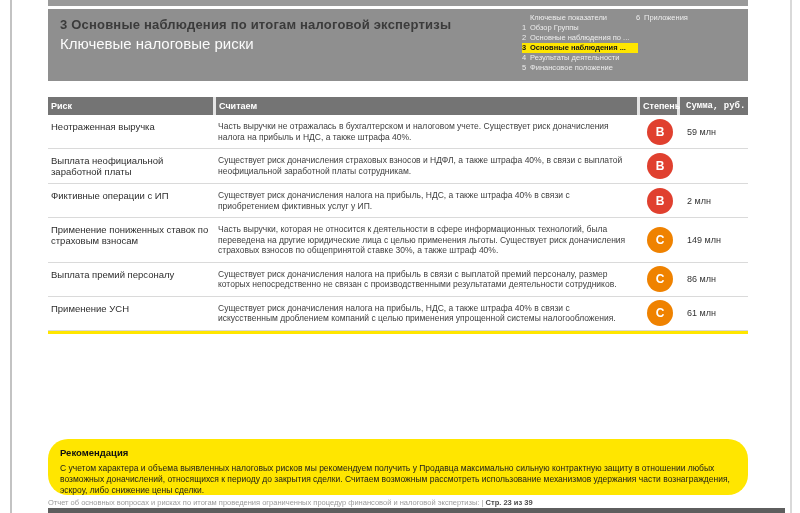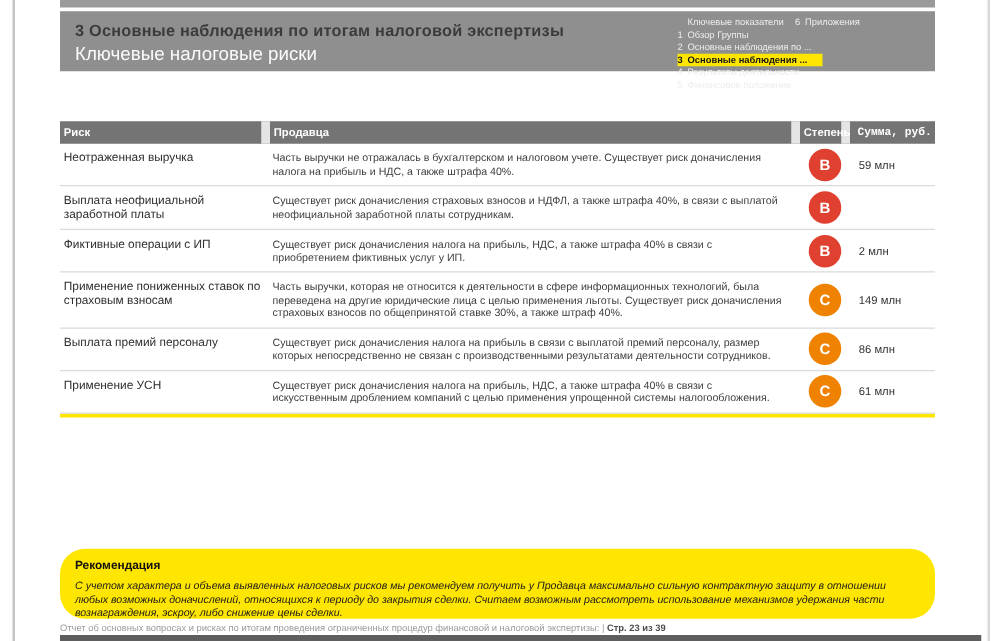--- a/index.html
+++ b/index.html
@@ -5,48 +5,48 @@
   * { margin:0; padding:0; box-sizing:border-box; }
   html,body { width:800px; height:513px; overflow:hidden; background:#fff;
               font-family:"Liberation Sans", sans-serif; }
   .canvas { position:relative; width:800px; height:513px; background:#ffffff; }
 
   .edge-left  { position:absolute; left:10px; top:0; width:2px; height:513px; background:#c3c3c3; }
   .edge-right { position:absolute; left:790px; top:0; width:2px; height:513px; background:#d9d9d9; }
   .top-sliver { position:absolute; left:48px; top:0; width:700px; height:6px; background:#9a9a9a; }
 
   
-  .header { position:absolute; left:48px; top:9px; width:700px; height:48px; background:#8f8f8f; }
+  .header { position:absolute; left:48px; top:9px; width:700px; height:72px; background:#8f8f8f; }
   .header-title { position:absolute; left:12px; top:8px; font-size:13px; font-weight:bold; color:#3b3b3b; letter-spacing:.2px; }
   .header-subtitle { position:absolute; left:12px; top:26px; font-size:15px; color:#fbfbfb; }
 
   
-  .nav { position:absolute; left:474px; top:4px; font-size:7.5px; color:#ededed;margin-left:20px; }
+  .nav { position:absolute; left:474px; top:4px; font-size:7.5px; color:#ededed; }
   .nav-row { display:flex; align-items:center; height:10px; line-height:10px; white-space:nowrap; }
   .nav-num { width:8px; flex:0 0 8px; }
   .nav-row.active { background:#ffe600; color:#151515; font-weight:bold; padding-right:12px; width:fit-content; }
   .nav-col2 { position:absolute; left:588px; top:4px; font-size:7.5px; color:#ededed; }
 
   
   .risk-table { position:absolute; left:48px; top:97px; width:700px; border-bottom:3px solid #ffe600; }
   .thead { display:grid; grid-template-columns:168px 424px 40px 68px; background:#747474; }
-  .th { color:#ffffff; font-size:9px; font-weight:bold; padding:4px 2px 4px 3px; border-right:7px solid #e5e5e5; white-space:nowrap; }
+  .th { color:#ffffff; font-size:9px; font-weight:bold; padding:4px 2px 4px 3px; border-right:3px solid #e5e5e5; white-space:nowrap; }
   .th:last-child { border-right:none; padding-left:6px;font-family:Liberation Mono, monospace; }
   .tr { display:grid; grid-template-columns:168px 424px 40px 68px; border-bottom:1px solid #dadada; }
   .td-risk { font-size:9.5px; font-weight:normal; color:#2e2e2e; padding:6px 4px 6px 3px; line-height:11px; }
   .td-desc { font-size:8.5px; color:#3e3e3e; padding:6px 14px 6px 2px; line-height:10.5px; }
   .td-grade { display:flex; align-items:center; justify-content:center; }
   .badge { width:26px; height:26px; border-radius:50%; color:#fff; font-weight:bold; font-size:12px;
            display:flex; align-items:center; justify-content:center; }
   .td-amount { display:flex; align-items:center; font-size:9px; color:#333; padding-left:7px; white-space:nowrap; }
 
   
   .recommendation { position:absolute; left:48px; top:439px; width:700px; height:56px; background:#ffe600; padding:8px 12px;border-radius:20px; }
   .rec-title { font-size:9.5px; font-weight:bold; color:#101010; }
-  .rec-text { margin-top:5px; font-size:8.5px; line-height:11px; color:#1b1b1b;font-style:italic; }
+  .rec-text { margin-top:5px; font-size:8.5px; line-height:11px; color:#1b1b1b; }
 
   
   .footer { position:absolute; left:48px; top:498px; width:750px; text-align:left; font-size:7.5px; color:#9a9a9a; white-space:nowrap; }
   .footer .page-num { font-weight:bold; color:#4c4c4c; }
   .bottom-bar { position:absolute; left:48px; top:508px; width:737px; height:5px; background:#5e5e5e; }
 </style>
 </head>
 <body>
 
 <div class="canvas">
@@ -89,21 +89,21 @@
       <div class="nav-row">
         <span class="nav-num">6</span>
         <span>Приложения</span>
       </div>
     </div>
   </div>
 
   <div class="risk-table">
     <div class="thead">
       <div class="th">Риск</div>
-      <div class="th">Продавца</div>
+      <div class="th">Считаем</div>
       <div class="th">Степень</div>
       <div class="th">Сумма, руб.</div>
     </div>
 
     <div class="tr">
       <div class="td-risk">Неотраженная выручка</div>
       <div class="td-desc">Часть выручки не отражалась в бухгалтерском и налоговом учете. Существует риск доначисления налога на прибыль и НДС, а также штрафа 40%.</div>
       <div class="td-grade">
         <span class="badge" style="background-color: rgb(224, 64, 47);">В</span>
       </div>

